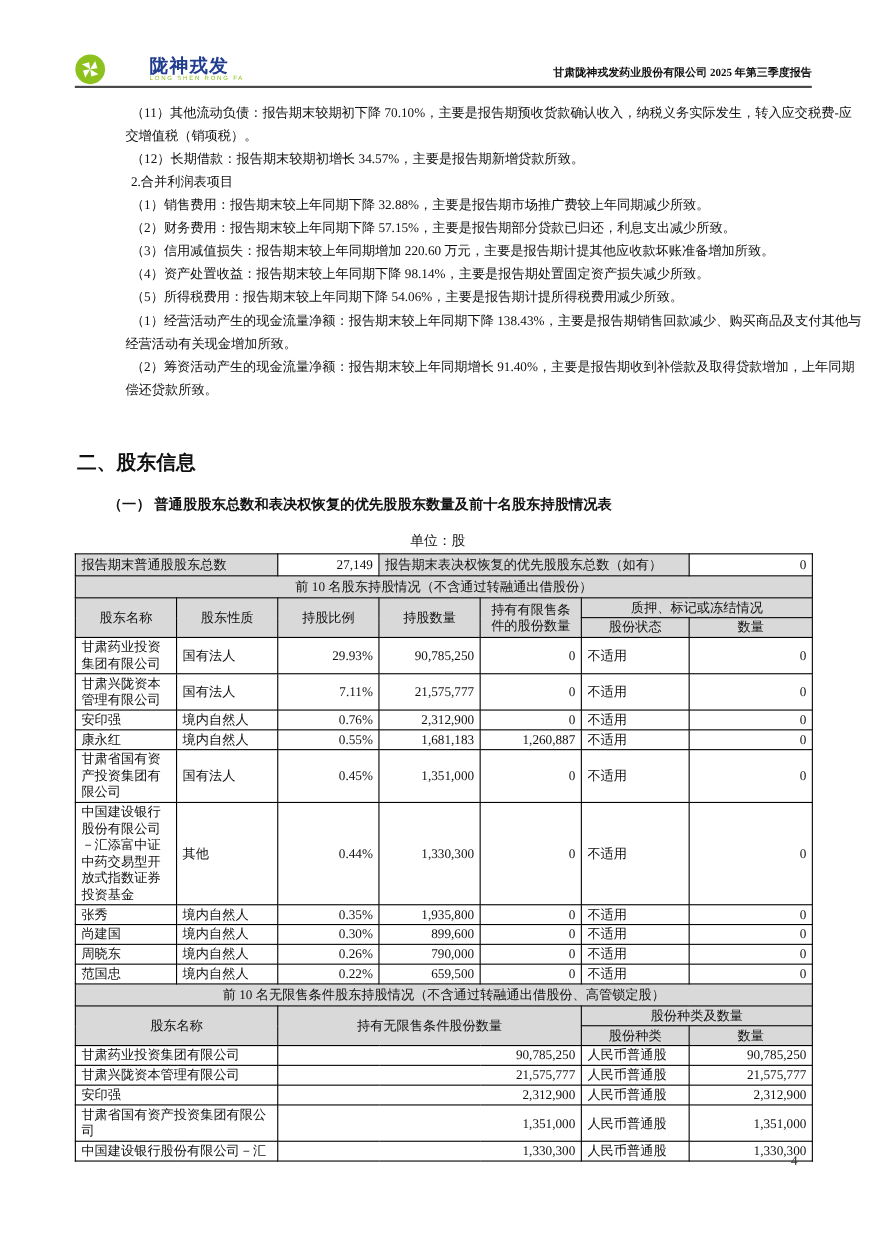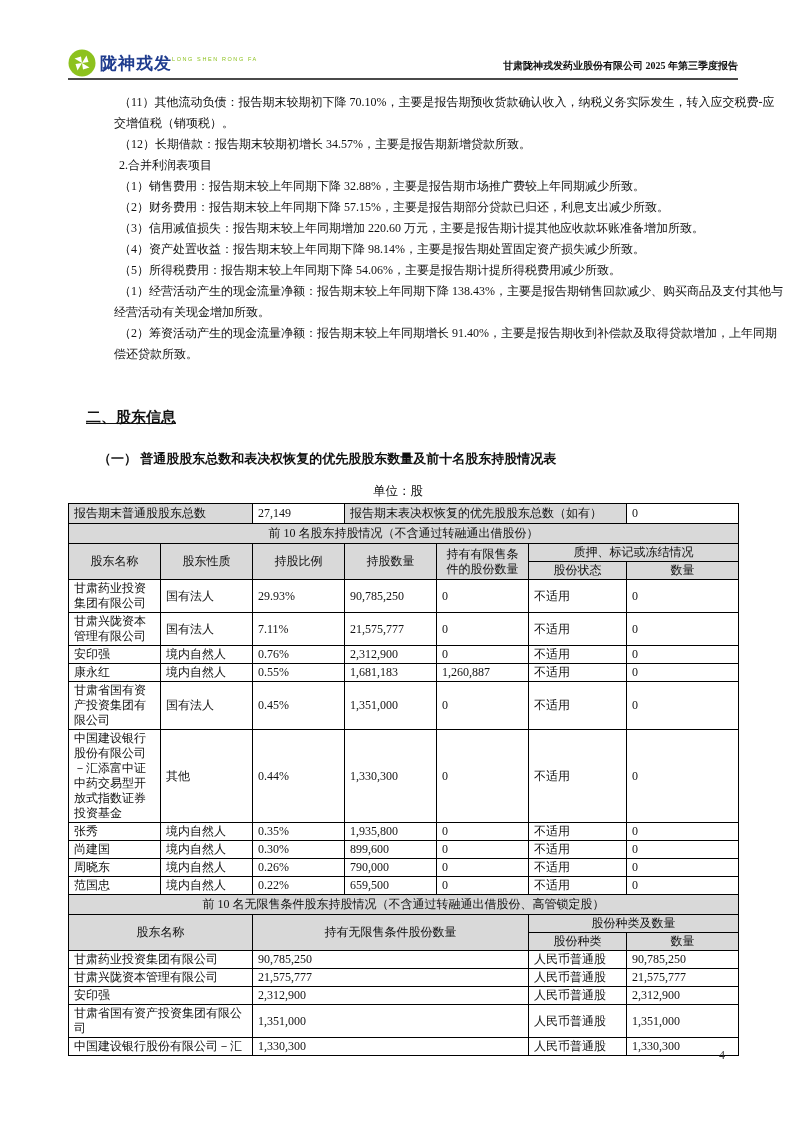--- a/index.html
+++ b/index.html
@@ -8,45 +8,45 @@
     font-family:"Liberation Serif","DejaVu Serif",serif;color:#111;overflow:hidden;
   }
   
   .hdr{
     position:absolute;left:68px;top:40px;width:670px;height:38px;
     border-bottom:2.5px solid #4a4a4a;
     display:flex;justify-content:space-between;align-items:flex-end;
   }
   .logo{display:flex;align-items:center;gap:4px;padding-bottom:1px;}
   .logo-mark{width:28px;height:28px;display:block;}
-  .logo-txt{display:flex;flex-direction:row;line-height:1;}
+  .logo-txt{display:flex;flex-direction:column;line-height:1;margin-left:36px;}
   .logo-cn{font-size:17px;font-weight:bold;color:#1f3c8e;letter-spacing:1px;font-family:"Liberation Sans","DejaVu Sans",sans-serif;}
   .logo-en{font-size:5.5px;color:#8dc21e;letter-spacing:1.6px;margin-top:2px;font-family:"Liberation Sans","DejaVu Sans",sans-serif;}
   .hdr-title{font-size:10px;font-weight:bold;padding-bottom:5px;}
   
   .bodytext{position:absolute;left:68px;top:92px;width:672px;font-size:12px;line-height:21px;margin-left:46px;}
   .bodytext p{margin:0;text-indent:5px;}
   
-  .sec-h2{position:absolute;left:86px;top:408px;font-size:15px;font-weight:bold;text-decoration:underline;}
+  .sec-h2{position:absolute;left:70px;top:408px;font-size:18px;font-weight:bold;}
   .sec-h3{position:absolute;left:98px;top:450px;font-size:13px;font-weight:bold;}
   .unit{position:absolute;left:68px;top:483px;width:660px;text-align:center;font-size:12.5px;}
   
   table.sh{
     position:absolute;left:68px;top:503px;width:670px;
     border-collapse:collapse;table-layout:fixed;
     font-size:12px;line-height:15px;
   }
   table.sh td,table.sh th{
     border:1px solid #000;padding:1px 5px;vertical-align:middle;
     font-weight:normal;word-break:break-all;
   }
   .g{background:#d9d9d9;}
   .c{text-align:center;}
   .l{text-align:left;}
-  .r{}
+  .r{text-align:right;}
   .srow td{height:17px;}
   .sect td{height:17px;margin-left:16px;}
   
   .pageno{position:absolute;right:68px;top:1048px;font-size:12px;color:#333;}
 </style>
 </head>
 <body>
 
 <div class="page">
 

